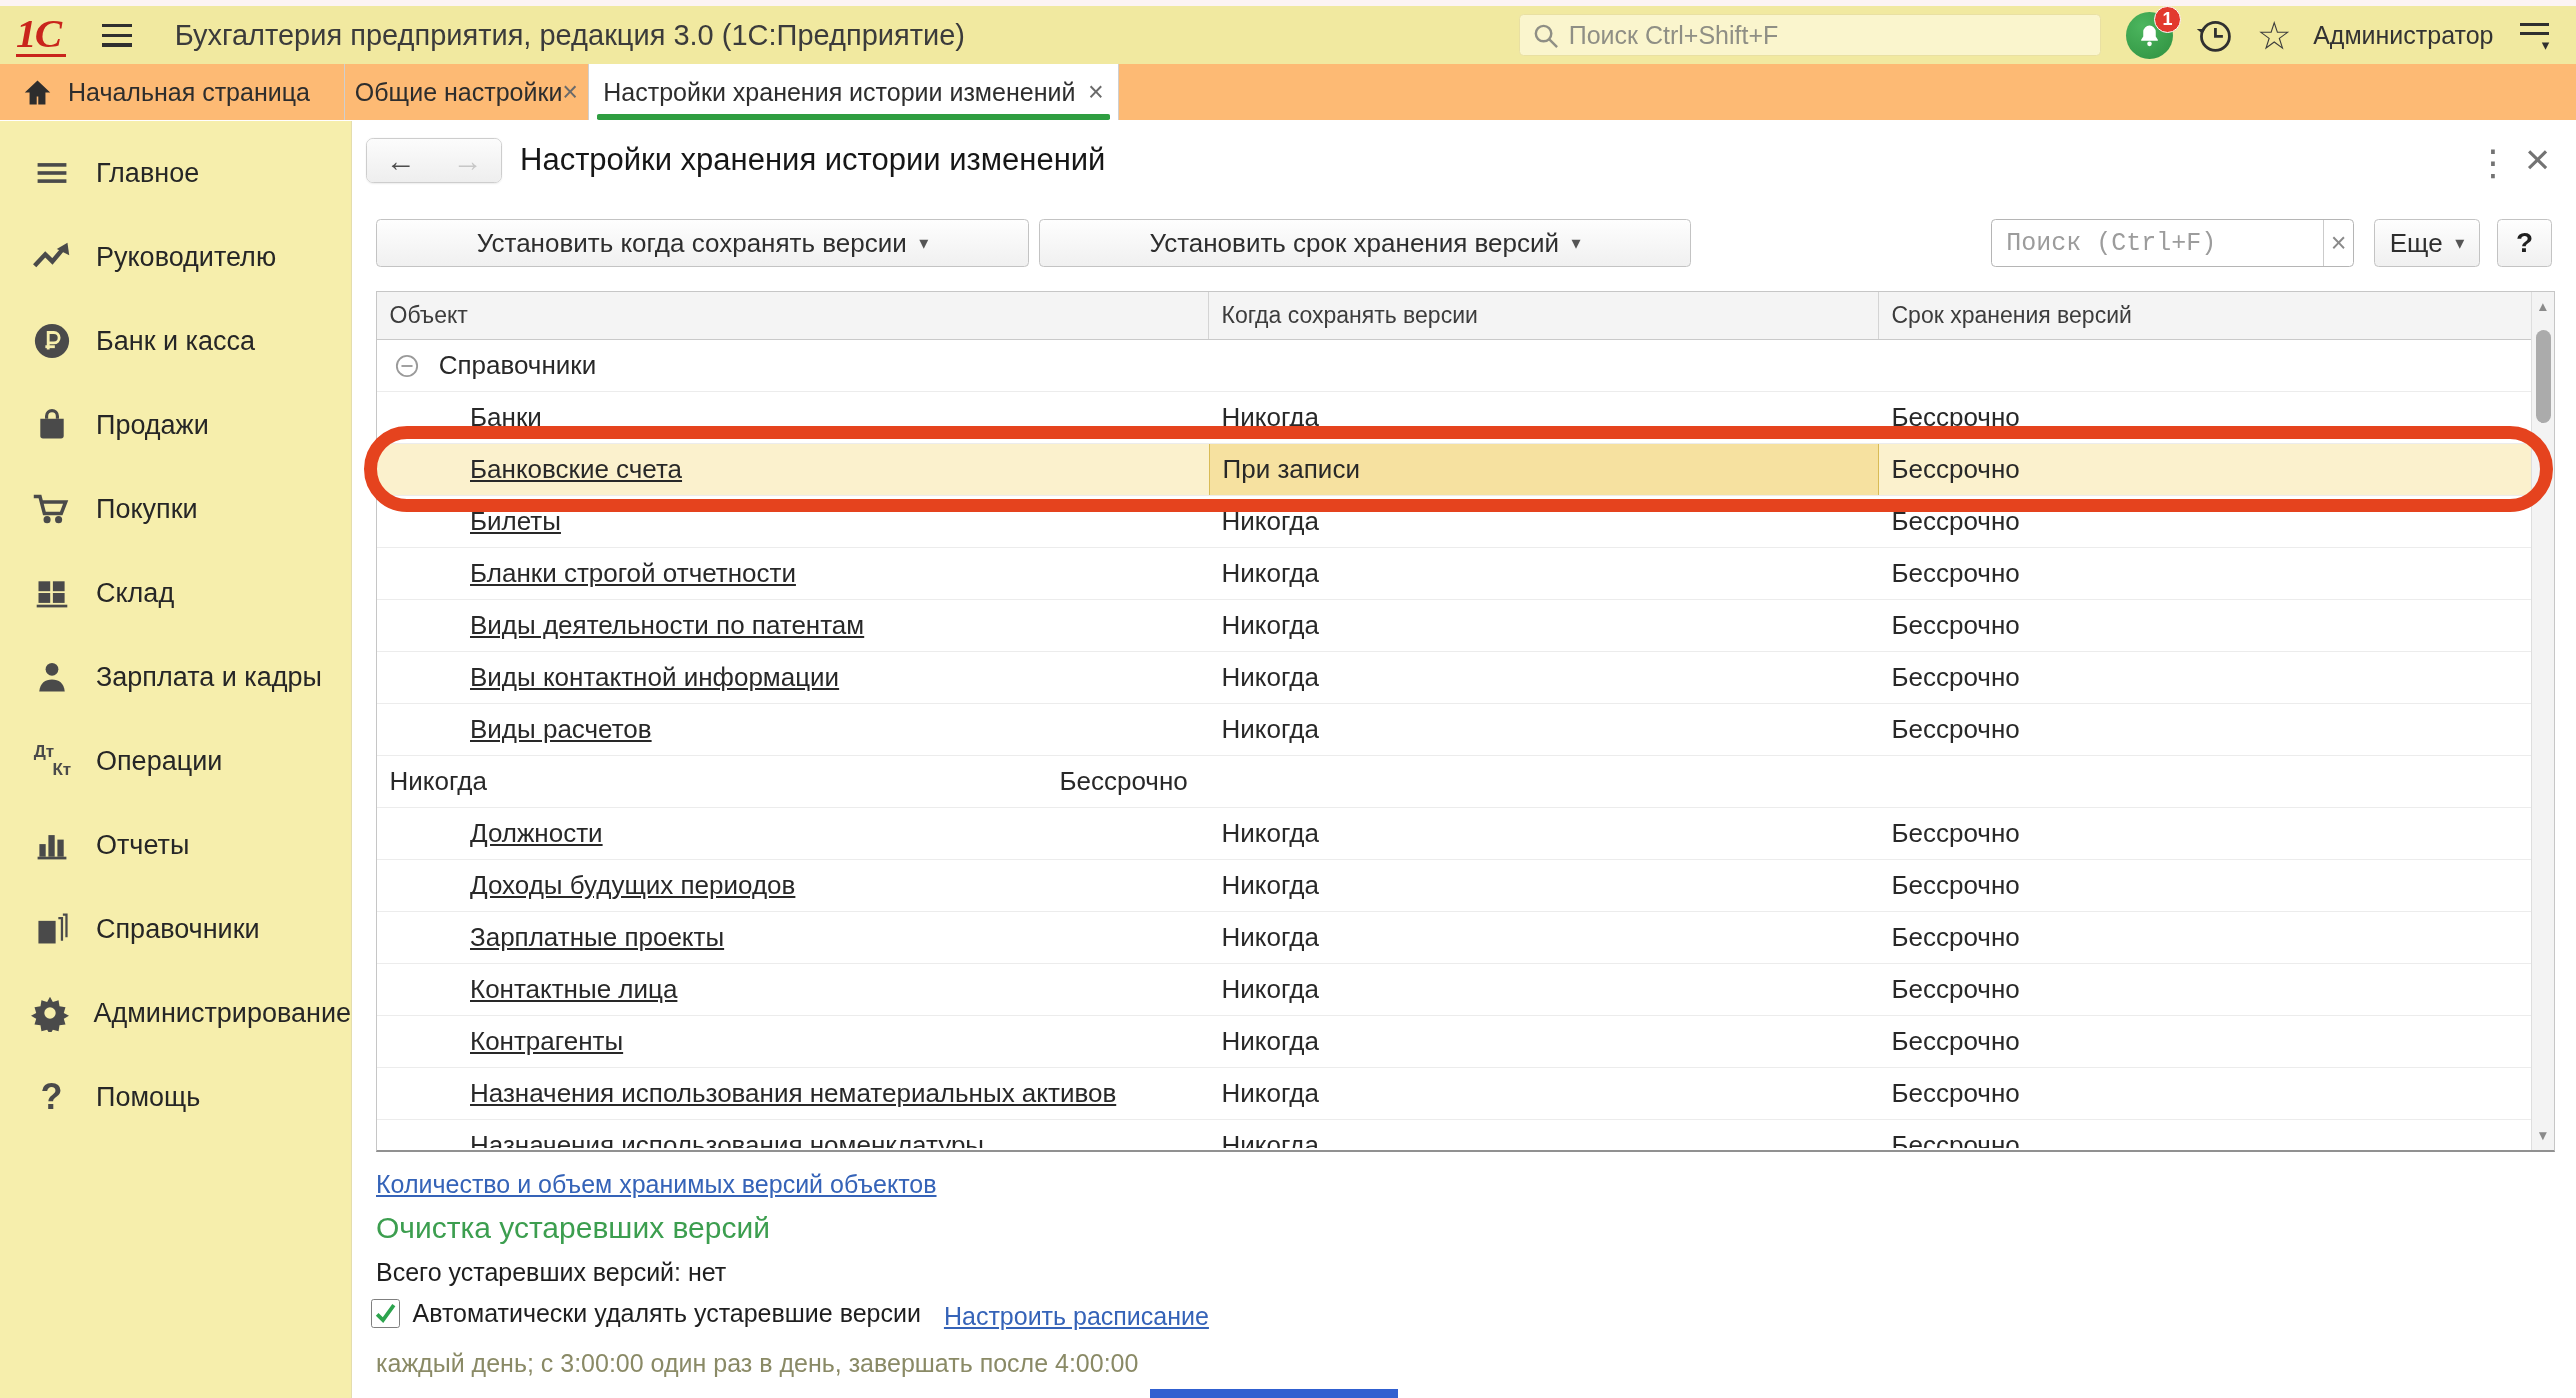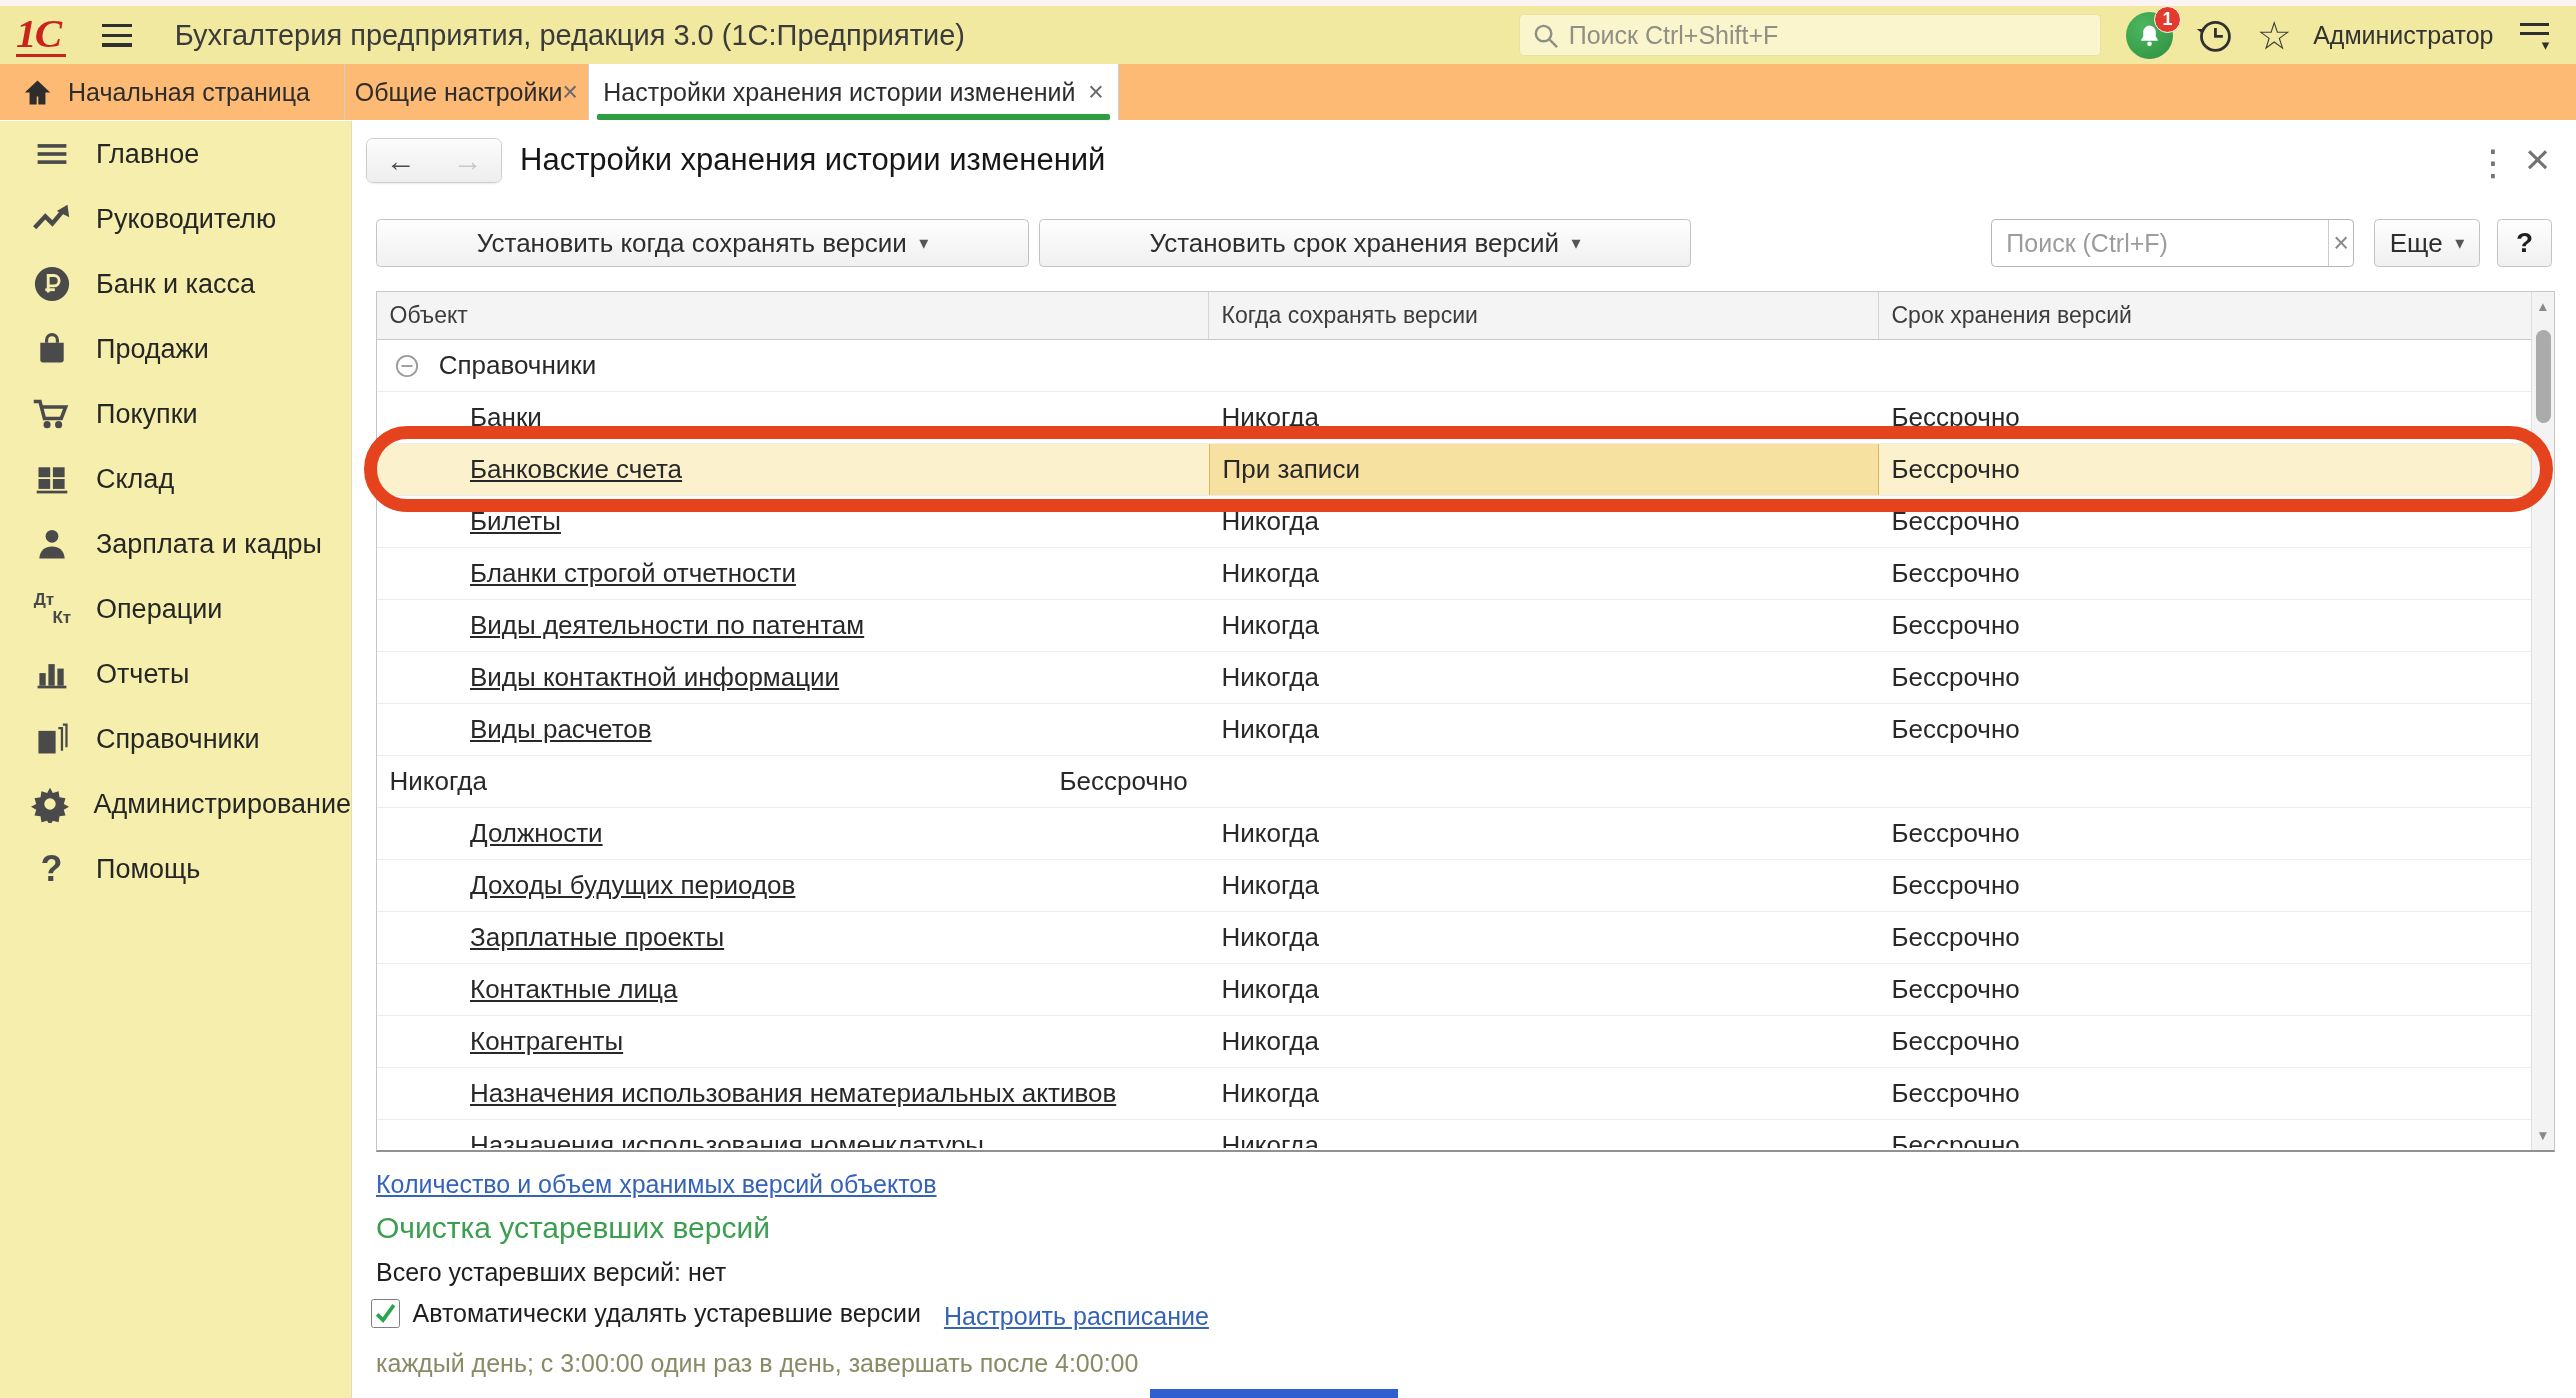--- a/index.html
+++ b/index.html
@@ -45,21 +45,21 @@
   .tab.t1 { width:244px; justify-content:center; gap:0; }
   .tab.t2 { width:530px; justify-content:center; gap:12.5px; background:#fff; }
   .tab.active::after { content:""; position:absolute; left:8px; right:8px; bottom:0; height:6.3px;
                        background:#2f9e41; border-radius:1.8px; }
   .tab-close { font-size:27px; color:#6a6a6a; line-height:1; cursor:pointer; }
   .home-ico { display:flex; }
 
   
   .sidebar { position:absolute; left:0; top:121px; width:352px; height:1277px; background:#f6eeac;
              border-right:0.9px solid #e4ddad; padding-top:0.9px; }
-  .side-item { display:flex; align-items:center; height:65px; padding-left:30px; cursor:pointer; }
+  .side-item { display:flex; align-items:center; height:65px; padding-left:30px; cursor:pointer;margin-top:19px; }
   .side-icon { width:43px; display:flex; justify-content:center; align-items:center; color:#4a4a4a; }
   .side-label { margin-left:23px; font-size:27px; color:#262626; white-space:nowrap; }
   .dtkt { position:relative; width:41px; height:38px; display:inline-block; color:#4a4a4a; font-weight:bold; }
   .dtkt .dt { position:absolute; left:2.7px; top:0; font-size:17px; }
   .dtkt .kt { position:absolute; right:0.9px; bottom:0; font-size:17px; }
   .qmark { font-size:36px; font-weight:bold; color:#4a4a4a; }
 
   
   .content { position:absolute; left:352px; top:121px; width:2224px; height:1277px; background:#fff; }
 
@@ -78,21 +78,21 @@
 
   .ddbtn { position:absolute; top:98px; height:48px; display:flex; align-items:center; justify-content:center;
            background:linear-gradient(#fefefe,#f0f0f0); border:0.9px solid #c3c3c3; border-radius:4.5px;
            font-size:26px; color:#2e2e2e; cursor:pointer; font-family:inherit; }
   .btn-when { left:24px; width:653px; }
   .btn-term { left:687px; width:652px; }
   .caret { font-size:18px; color:#555; margin-left:12.5px; font-weight:normal; }
   .lsearch { position:absolute; left:1639px; top:98px; width:363px; height:48px;
              border:0.9px solid #b5b5b5; border-radius:4.5px; background:#fff; display:flex; align-items:center; overflow:hidden; }
   .lsearch input { flex:1; height:100%; padding-left:14.3px; border:none; outline:none;
-                   font-size:25px; color:#8b5cf6; font-family:Liberation Sans, sans-serif; background:transparent; }
+                   font-size:25px; color:#8b5cf6; font-family:Liberation Mono, monospace; background:transparent; }
   .lsearch input::placeholder { color:#9c9c9c; opacity:1; }
   .clr { width:43px; height:100%; border-left:0.9px solid #cbcbcb; display:flex; align-items:center;
          justify-content:center; font-size:27px; color:#8a8a8a; cursor:pointer; }
   .morebtn { left:2022px; width:106px; }
   .helpbtn { position:absolute; left:2145px; top:98px; width:55px; height:48px;
              background:linear-gradient(#fefefe,#f0f0f0); border:0.9px solid #c3c3c3; border-radius:4.5px;
              font-size:28px; font-weight:bold; color:#1f1f1f; cursor:pointer; font-family:inherit; }
 
   
   .table { position:absolute; left:24px; top:170px; width:2179px; height:861px;

